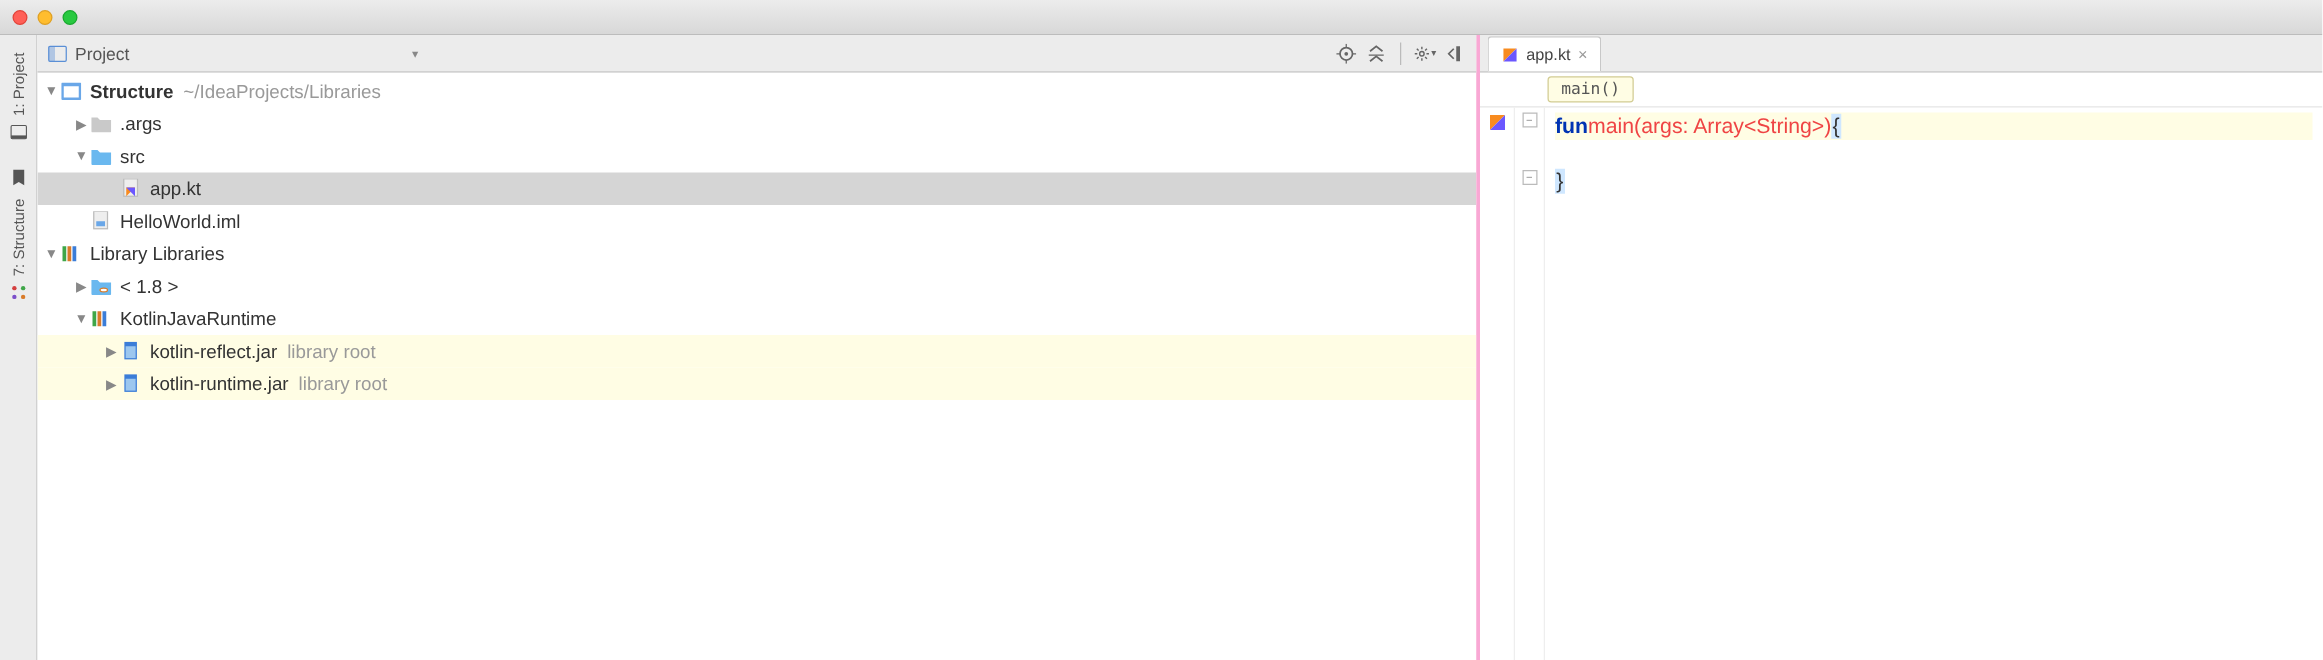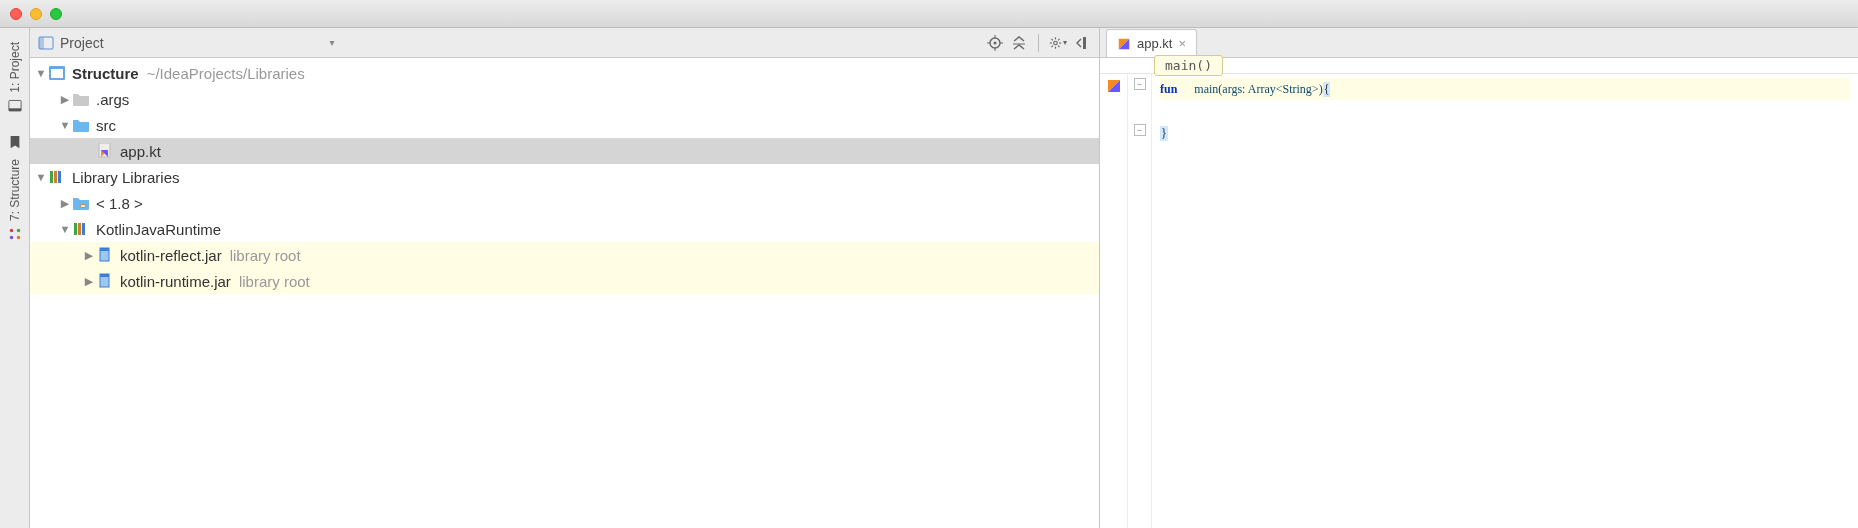--- a/index.html
+++ b/index.html
@@ -10,21 +10,21 @@
     .traffic span { width: 12px; height: 12px; border-radius: 50%; display: inline-block; }
     .tl-close { background: #ff5f57; border: 1px solid #e24238; }
     .tl-min   { background: #ffbd2e; border: 1px solid #dfa023; }
     .tl-max   { background: #28c940; border: 1px solid #17a82d; }
 
     .main { flex: 1; display: flex; }
     .left-rail { width: 30px; background: #ececec; border-right: 1px solid #c8c8c8; display: flex; flex-direction: column; align-items: center; padding-top: 4px; }
     .rail-item { writing-mode: vertical-rl; transform: rotate(180deg); padding: 10px 4px; font-size: 12px; color: #555; cursor: pointer; display: flex; align-items: center; gap: 6px; }
     .rail-icon { width: 14px; height: 14px; }
 
-    .project-panel { width: 1070px; background: #fff; border-right: 1px solid #f9a8d4; display: flex; flex-direction: column; }
+    .project-panel { width: 1154px; background: #fff; border-right: 3px solid #f9a8d4; display: flex; flex-direction: column; }
     .panel-header { height: 30px; background: #ececec; border-bottom: 1px solid #c8c8c8; display: flex; align-items: center; padding: 0 8px; gap: 6px; }
     .panel-header .title { flex: 0 0 auto; color: #555; font-size: 14px; }
     .panel-header .combo-arrow { margin-left: 220px; color: #888; font-size: 10px; }
     .panel-header .spacer { flex: 1; }
     .tool-icon { width: 18px; height: 18px; color: #666; cursor: pointer; display: inline-flex; align-items: center; justify-content: center; }
     .tool-sep { width: 1px; height: 18px; background: #bbb; margin: 0 4px; }
 
     .tree { flex: 1; overflow: auto; padding-top: 2px; font-size: 15px; }
     .row { display: flex; align-items: center; height: 26px; padding-right: 8px; white-space: nowrap; }
     .row .arrow { width: 14px; text-align: center; color: #888; font-size: 11px; cursor: pointer; }
@@ -33,30 +33,30 @@
     .row .label {}
     .row .sublabel { color: #999; margin-left: 8px; }
     .row.bold .label { font-weight: 600; }
     .row.selected { background: #d5d5d5; }
     .row.highlight { background: #fffde4; }
 
     .editor { flex: 1; display: flex; flex-direction: column; }
     .tabbar { height: 30px; background: #ececec; border-bottom: 1px solid #c8c8c8; display: flex; align-items: flex-end; padding-left: 6px; }
     .tab { height: 28px; background: #fff; border: 1px solid #c8c8c8; border-bottom: none; border-radius: 3px 3px 0 0; display: flex; align-items: center; padding: 0 10px; gap: 6px; font-size: 13px; color: #444; }
     .tab .close { color: #999; cursor: pointer; font-size: 13px; }
-    .crumb-bar { height: 16px; border-bottom: 1px solid #e5e5e5; display: flex; align-items: center; padding-left: 54px; }
+    .crumb-bar { height: 28px; border-bottom: 1px solid #e5e5e5; display: flex; align-items: center; padding-left: 54px; }
     .crumb { background: #fffde4; border: 1px solid #d2cc92; border-radius: 3px; padding: 2px 10px; font-family: Menlo, monospace; font-size: 13px; color: #555; }
     .code-area { flex: 1; display: flex; }
     .strip { width: 28px; border-right: 1px solid #eee; display: flex; flex-direction: column; align-items: center; padding-top: 4px; }
     .gutter { width: 24px; border-right: 1px solid #eee; display: flex; flex-direction: column; align-items: center; padding-top: 4px; gap: 4px; }
     .fold { width: 12px; height: 12px; border: 1px solid #bbb; font-size: 9px; line-height: 10px; text-align: center; color: #888; cursor: pointer;}
-    .code { flex: 1; font-family: Liberation Serif, serif; font-size: 12px; padding: 4px 8px; }
+    .code { flex: 1; font-family: Liberation Sans, sans-serif; font-size: 17px; padding: 4px 8px; }
     .line { height: 22px; display: flex; align-items: center; }
     .kw { color: #0033b3; font-weight: 600; }
-    .plain { color: #0c4a6e; padding-left: 17px; }
+    .plain { color: #ef4444; }
     .brace-hl { background: #cfe7ff; padding: 0 1px;}
     .line1-bg { background: #fffde4; }
 
     svg { display: block; }
   </style>
 </head>
 <body>
 
 <div class="window">
   <div class="titlebar">
@@ -184,20 +184,30 @@
           <span class="icon">
             <svg width="16" height="16" viewBox="0 0 16 16">
                 <rect x="2" y="0" width="11" height="14" fill="#eee" stroke="#bbb"></rect>
                 <polygon points="4,7 11,7 4,14" fill="#f88b1f"></polygon>
                 <polygon points="4,7 11,7 11,14" fill="#6b57ff"></polygon>
               </svg>
           </span>
           <span class="label">app.kt</span>
         </div>
 
+        <div class="row">
+          <span class="indent" style="width:42px"></span>
+          <span class="icon">
+            <svg width="16" height="16" viewBox="0 0 16 16">
+                <rect x="2" y="0" width="11" height="14" fill="#eee" stroke="#bbb"></rect>
+                <rect x="4" y="8" width="7" height="4" fill="#6aa7e8"></rect>
+              </svg>
+          </span>
+          <span class="label">HelloWorld.iml</span>
+        </div>
 
         <div class="row">
           <span class="indent" style="width:4px"></span>
           <span class="arrow">▼</span>
           <span class="icon">
             <svg width="16" height="14" viewBox="0 0 16 14">
                 <rect x="1" y="1" width="3" height="12" fill="#3fa648"></rect>
                 <rect x="5" y="1" width="3" height="12" fill="#d97b29"></rect>
                 <rect x="9" y="1" width="3" height="12" fill="#3b7dd8"></rect>
               </svg>

